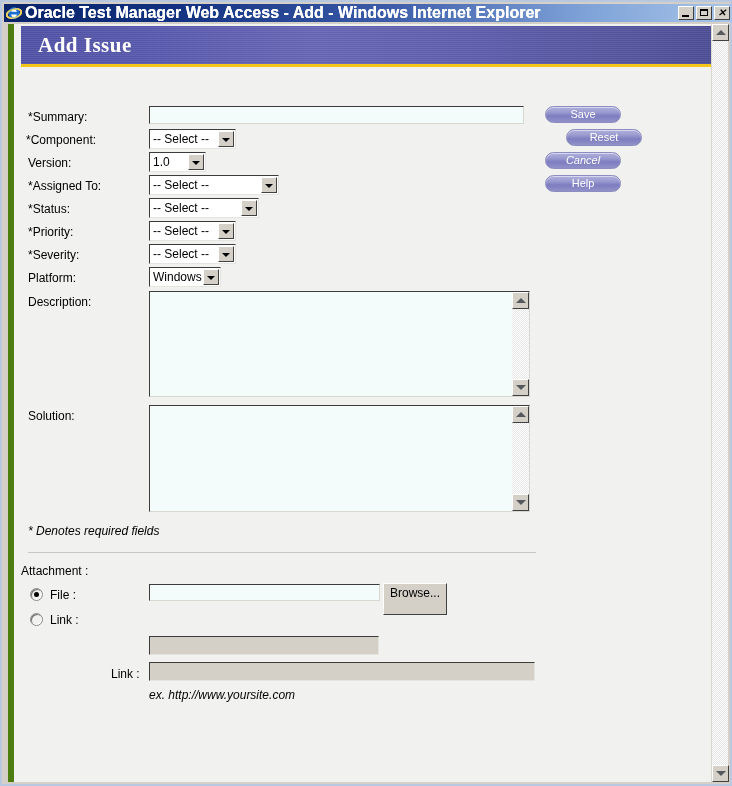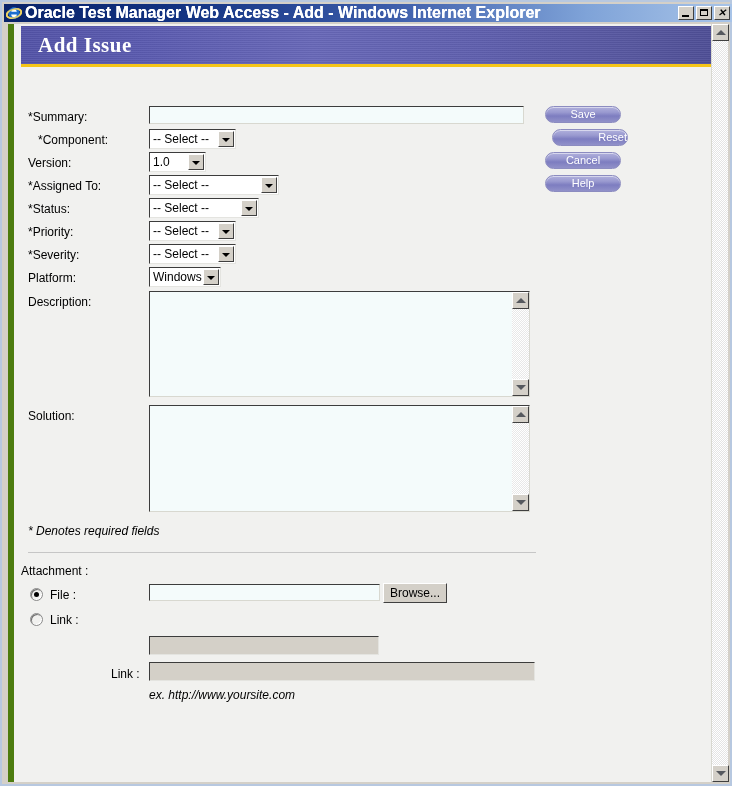--- a/index.html
+++ b/index.html
@@ -394,21 +394,21 @@
         <div class="banner">
           <div class="banner-title">Add Issue</div>
         </div>
         <div class="banner-rule"></div>
 
         <div class="form-wrap">
 
           <span class="lbl" style="left:14px; top:40px;">*Summary:</span>
           <input class="text-input" style="left: 135px; top: 36px; width: 375px; height: 18px;" value="">
 
-          <span class="lbl" style="left:24px; top:63px;">*Component:</span>
+          <span class="lbl" style="left:12px; top:63px;">*Component:</span>
           <div class="sel" style="left:135px; top:59px; width:87px;">
             <span class="sel-val">-- Select --</span>
             <span class="sel-arrow"></span>
           </div>
 
           <span class="lbl" style="left:14px; top:86px;">Version:</span>
           <div class="sel" style="left:135px; top:82px; width:57px;">
             <span class="sel-val">1.0</span>
             <span class="sel-arrow"></span>
           </div>
@@ -463,36 +463,36 @@
 
           <span class="note-italic" style="left:14px; top:454px;">* Denotes required fields</span>
 
           <div class="hr" style="left:14px; top:482px; width:508px;"></div>
 
           <span class="lbl" style="left:7px; top:494px;">Attachment :</span>
 
           <span class="radio on" style="left:16px; top:518px;"></span>
           <span class="lbl" style="left:36px; top:518px;">File :</span>
           <input class="text-input" style="left: 135px; top: 514px; width: 231px; height: 17px;" value="">
-          <div class="btn3d" style="left:369px; top:513px; width:64px; height:20px;text-align:center;">Browse...</div>
+          <div class="btn3d" style="left:369px; top:513px; width:64px; height:32px;text-align:center;">Browse...</div>
 
           <span class="radio" style="left:16px; top:543px;"></span>
           <span class="lbl" style="left:36px; top:543px;">Link :</span>
 
           <span class="lbl" style="left:97px; top:570px;margin-left:44px;">Title :</span>
           <div class="disabled-field" style="left:135px; top:566px; width:230px; height:19px;"></div>
 
           <span class="lbl" style="left:97px; top:597px;">Link :</span>
           <div class="disabled-field" style="left:135px; top:592px; width:386px; height:19px;"></div>
 
           <span class="note-italic" style="left:135px; top:618px;">ex. http://www.yoursite.com</span>
 
           <div class="pill" style="left:531px; top:36px;">Save</div>
-          <div class="pill" style="left:538px; top:59px;text-align:right;">Reset</div>
-          <div class="pill" style="left:531px; top:82px;">Cancel</div>
+          <div class="pill" style="left:552px; top:59px;">Reset</div>
+          <div class="pill" style="left:531px; top:82px;font-style:italic;">Cancel</div>
           <div class="pill" style="left:531px; top:105px;">Help</div>
         </div>
       </div>
     </div>
 
     <div class="page-scroll">
       <div class="sb-btn up"></div>
       <div class="sb-btn down"></div>
     </div>
 

